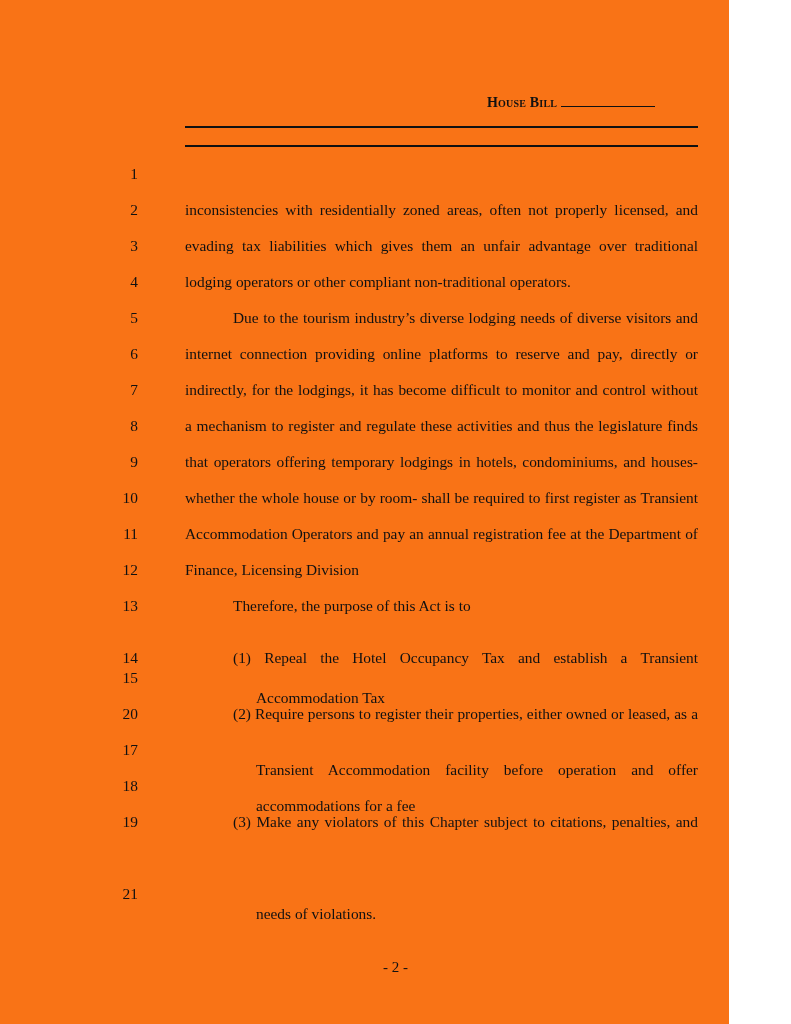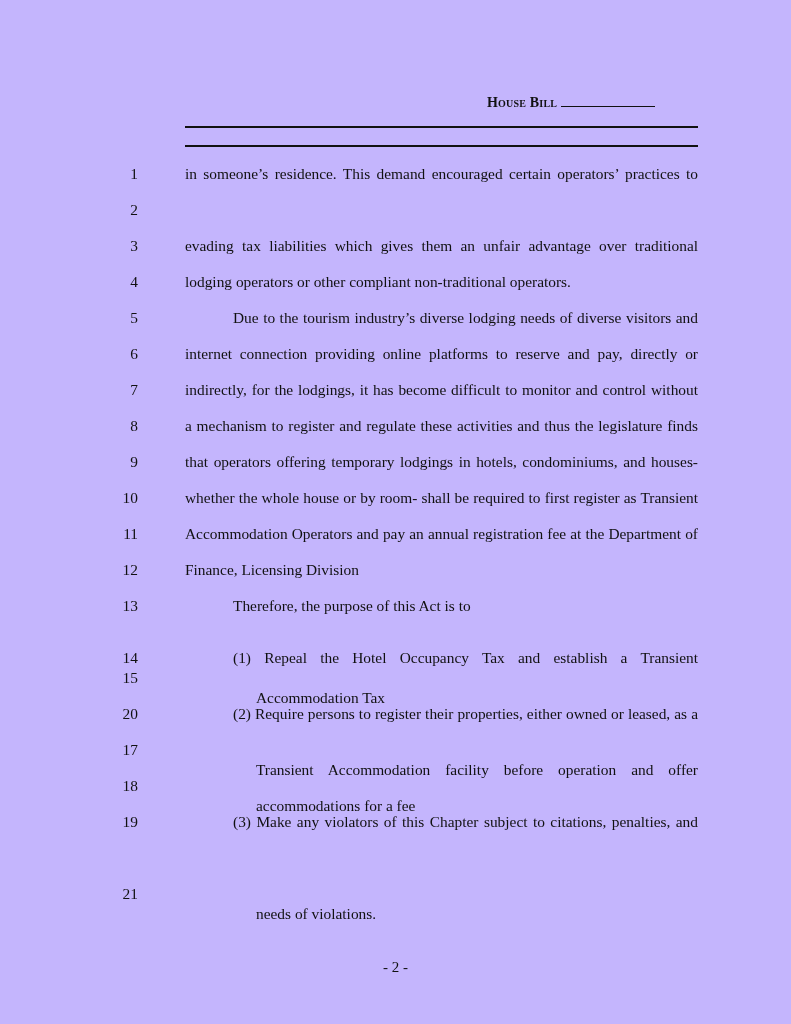--- a/index.html
+++ b/index.html
@@ -1,18 +1,18 @@
 <!DOCTYPE html>
 <html><head>
   <meta charset="utf-8">
   <style>
     html, body { margin: 0; padding: 0; background: #ffffff; }
     body { width: 791px; height: 1024px; position: relative; overflow: hidden;
            font-family: "Liberation Serif", "DejaVu Serif", serif; color: #111; }
-    .page { position: absolute; left: 0; top: 0; width: 791px; height: 1024px; background: #c4b5fd; }
+    .page { position: absolute; left: 0; top: 0; width: 729px; height: 1024px; background: #f97316; }
     .header { position: absolute; left: 487px; top: 93px; font-size: 14px; font-weight: bold;
               font-variant: small-caps; letter-spacing: 0.2px; white-space: nowrap; }
     .header .blank { display: inline-block; width: 94px; border-bottom: 1px solid #111;
                      margin-left: 4px; height: 13px; vertical-align: baseline; }
     .rule { position: absolute; left: 185px; width: 513px; background: #111; }
     .rule.r1 { top: 126px; height: 2px; }
     .rule.r2 { top: 145px; height: 2px; }
     .line { position: absolute; left: 0; width: 791px; height: 22px; font-size: 15.4px; line-height: 22px; }
     .ln { position: absolute; left: 100px; width: 38px; text-align: right; }
     .txt { position: absolute; left: 185px; width: 513px; white-space: nowrap; }
@@ -29,25 +29,25 @@
 
   <div class="header">
     <span>House Bill</span><span class="blank"></span>
   </div>
 
   <div class="rule r1"></div>
   <div class="rule r2"></div>
 
   <div class="line" style="top:163px">
     <span class="ln">1</span>
-    <span class="txt justify">in someone’s residence. This demand encouraged certain operators’ practices to</span>
   </div>
 
   <div class="line" style="top:199px">
     <span class="ln">2</span>
+    <span class="txt justify">inconsistencies with residentially zoned areas, often not properly licensed, and</span>
   </div>
 
   <div class="line" style="top:235px">
     <span class="ln">3</span>
     <span class="txt justify">evading tax liabilities which gives them an unfair advantage over traditional</span>
   </div>
 
   <div class="line" style="top:271px">
     <span class="ln">4</span>
     <span class="txt">lodging operators or other compliant non-traditional operators.</span>

